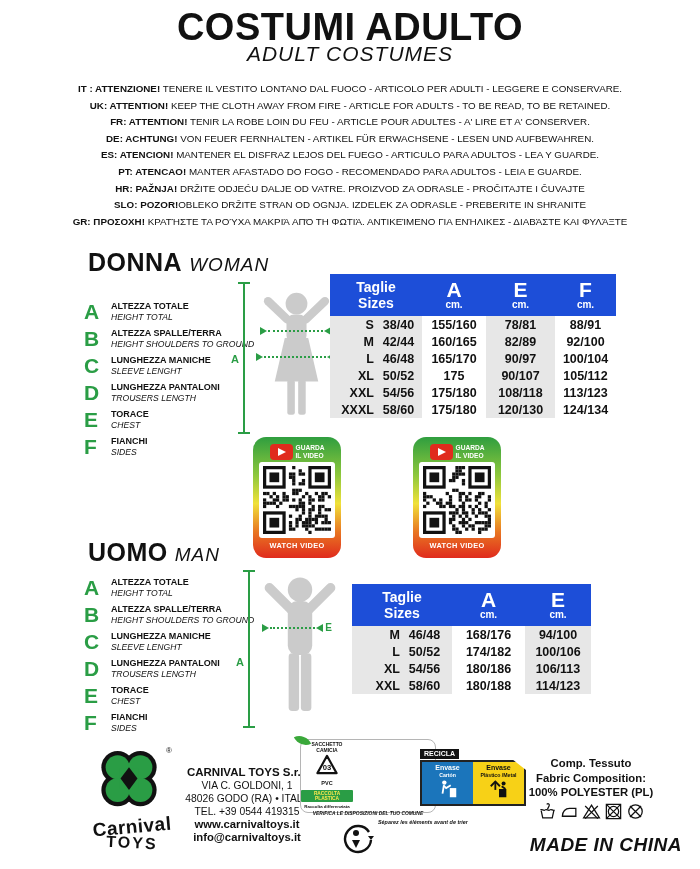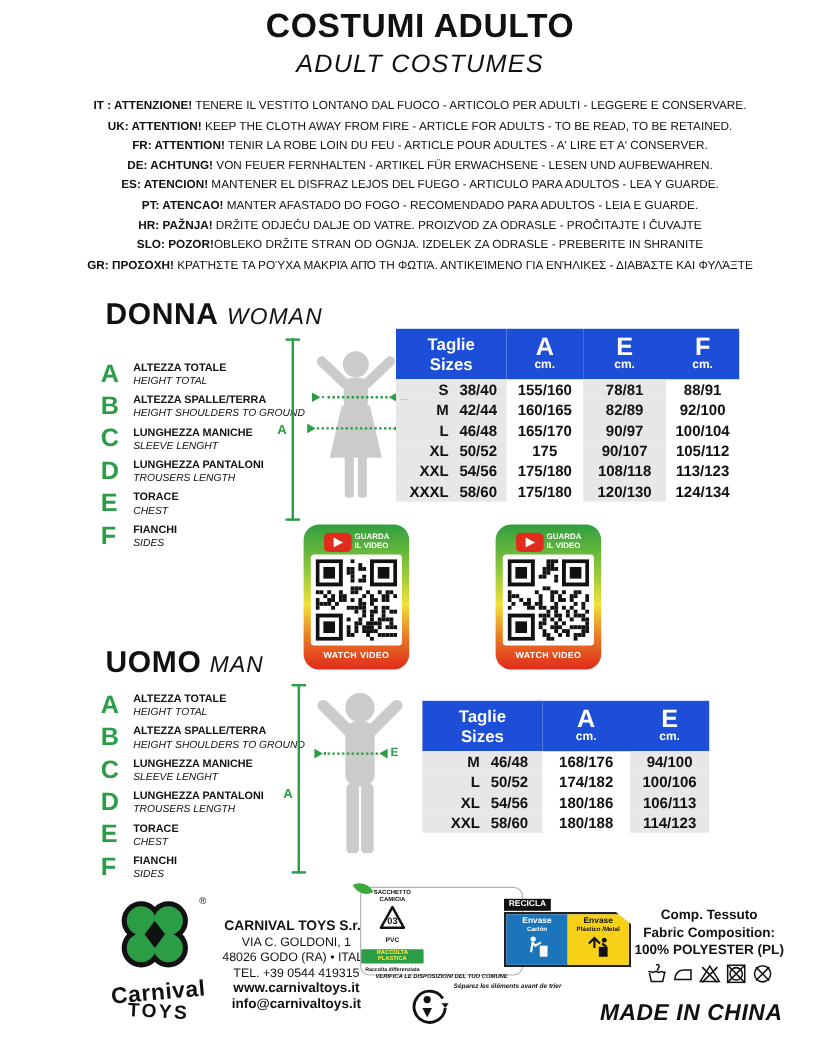--- a/index.html
+++ b/index.html
@@ -1,21 +1,21 @@
 <!DOCTYPE html>
 <html><head>
 <meta charset="utf-8">
 <style>
   html,body{margin:0;padding:0;background:#fff;}
   .page{position:relative;width:700px;height:869px;background:#fff;overflow:hidden;
         font-family:"Liberation Sans","DejaVu Sans",sans-serif;color:#111;}
   .abs{position:absolute;}
 
   
-  .title{top:6px;left:0;right:0;text-align:center;font-size:28px;font-weight:800;letter-spacing:.5px;}
+  .title{top:6px;left:0;right:0;text-align:center;font-size:38px;font-weight:800;letter-spacing:.5px;}
   .subtitle{top:42px;left:0;right:0;text-align:center;font-size:21px;font-style:italic;font-weight:500;letter-spacing:1px;}
 
   
   .warnings{top:81px;left:50%;transform:translateX(-50%);width:620px;text-align:center;}
   .warn-line{font-size:9.8px;line-height:16.6px;white-space:nowrap;}
   .warn-prefix{font-weight:800;}
 
   
   .sec-title{font-size:25px;font-weight:800;letter-spacing:.5px;}
   .sec-title .sub{font-size:19px;font-weight:400;font-style:italic;letter-spacing:1px;margin-left:7px;margin-top:46px;}
@@ -64,21 +64,21 @@
   
   .company{width:134px;text-align:center;}
   .co-name{font-size:11.5px;font-weight:800;line-height:13px;}
   .co-line{font-size:10.3px;font-weight:500;line-height:13px;}
   .co-bold{font-size:11.3px;font-weight:800;line-height:13px;}
   .logo-word{font-size:19px;font-weight:800;transform:rotate(-5deg);line-height:17px;letter-spacing:.5px;}
   .logo-word2{font-size:16px;font-weight:800;transform:rotate(3deg);line-height:15px;letter-spacing:2px;}
   .reg{font-size:8px;vertical-align:top;}
 
   .eco{width:136px;height:74px;border:1px solid #b5b5b5;border-radius:8px;background:#fff;box-sizing:border-box;padding-top:2px;}
-  .eco-cols{display:flex;gap:14px;}
+  .eco-cols{display:flex;justify-content:center;gap:14px;flex-direction:column;}
   .eco-col{text-align:center;width:52px;}
   .eco-label{font-size:5px;font-weight:700;line-height:5.5px;height:11px;}
   .eco-mat{font-size:5.5px;font-weight:800;line-height:6px;}
   .chip{display:inline-block;background:#2a9d45;color:#ffe94d;font-size:4.8px;font-weight:800;padding:1px 2px;border-radius:1px;line-height:5px;}
   .chip2{color:#fff;}
   .eco-sub{font-size:4.4px;font-weight:700;line-height:5px;}
   .eco-note{text-align:center;font-size:4.9px;font-weight:800;font-style:italic;margin-top:1.5px;}
   .leaf{position:absolute;left:-5px;top:-6px;width:13px;height:13px;background:#3aa83a;border-radius:0 100% 0 100%;transform:rotate(-25deg);}
 
   .recicla{width:106px;}
@@ -742,15 +742,15 @@
         <circle cx="12" cy="12" r="6.5" fill="none" stroke="#111" stroke-width="1.6"></circle>
         <path d="M3 3 L21 21 M21 3 L3 21" stroke="#111" stroke-width="1.6"></path>
       </svg>
       <svg width="19" height="19" viewBox="0 0 24 24">
         <circle cx="12" cy="12" r="8.5" fill="none" stroke="#111" stroke-width="1.6"></circle>
         <path d="M5 5 L19 19 M19 5 L5 19" stroke="#111" stroke-width="1.6"></path>
       </svg>
     </div>
   </div>
 
-  <div class="abs made" style="left:470px;top:834px;width:212px;text-align:center;">MADE IN CHINA</div>
+  <div class="abs made" style="left:470px;top:834px;width:212px;text-align:right;">MADE IN CHINA</div>
 
 </div>
 
 </body></html>

